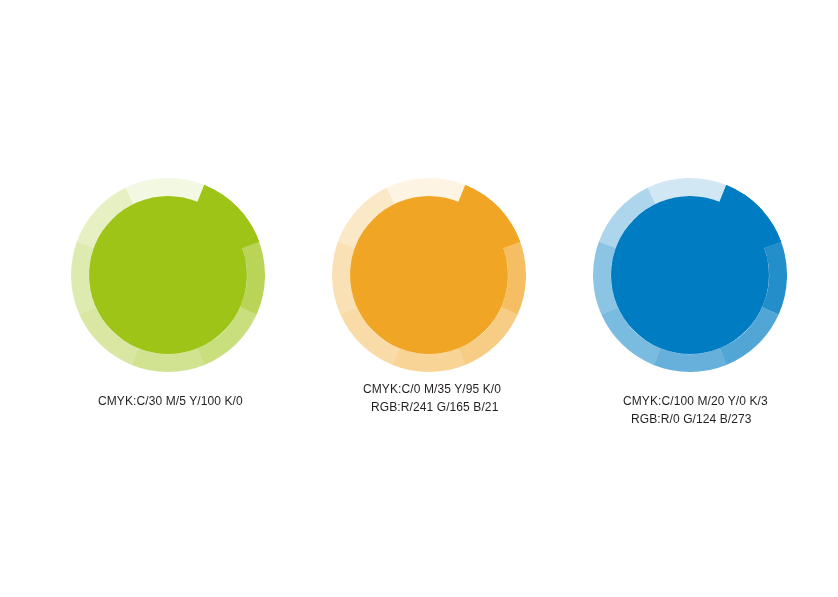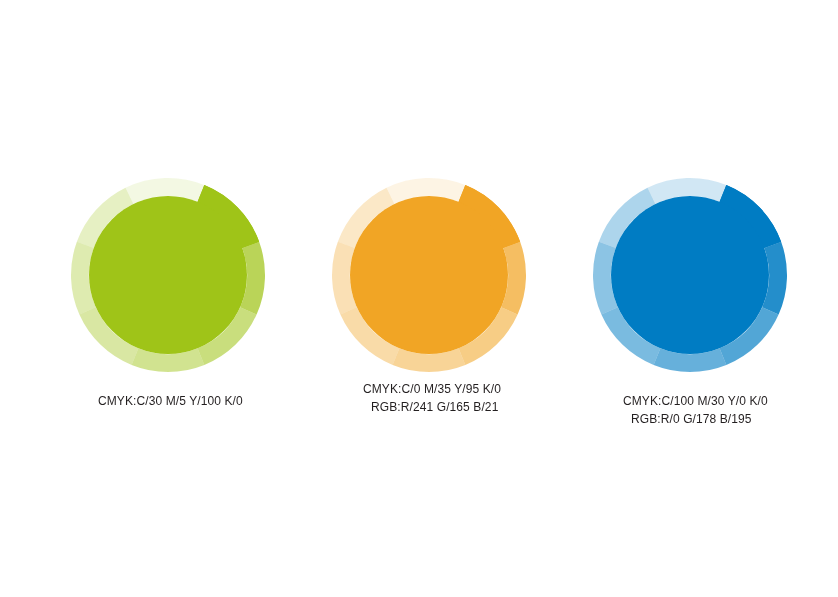--- a/index.html
+++ b/index.html
@@ -117,18 +117,18 @@
               <path d="M 61.663160438656526 187.93683389297837 A 97 97 0 0 1 9.386090608667729 137.45345437835263 L 25.829908846234545 130.13219480298824 A 79 79 0 0 0 68.40607912014295 171.2475245107762 Z" fill="#007cc3" fill-opacity="0.52"></path>
               <path d="M 9.386090608667729 137.45345437835263 A 97 97 0 0 1 6.849815783766886 64.82404609741013 L 23.764282957913238 70.98040867727218 A 79 79 0 0 0 25.829908846234545 130.13219480298824 Z" fill="#007cc3" fill-opacity="0.45"></path>
               <path d="M 6.849815783766886 64.82404609741013 A 97 97 0 0 1 55.47799876145946 10.816977508980813 L 63.36867940366286 26.995270342365828 A 79 79 0 0 0 23.764282957913238 70.98040867727218 Z" fill="#007cc3" fill-opacity="0.32"></path>
               <path d="M 55.47799876145946 10.816977508980813 A 97 97 0 0 1 134.33683956134345 8.063166107021615 L 127.59392087985705 24.752475489223798 A 79 79 0 0 0 63.36867940366286 26.995270342365828 Z" fill="#007cc3" fill-opacity="0.18"></path>
             </g>
             <path d="M 98 98 L 134.33683956134345 8.063166107021615 A 97 97 0 0 1 189.15018421623313 64.82404609741013 Z" fill="#007cc3"></path>
             <circle cx="98" cy="98" r="79" fill="#007cc3"></circle>
           </svg>
         </div>
         <div class="swatch-caption" style="left: 623px; top: 392px; width: 155px;">
-          <span class="caption-line cmyk">CMYK:C/100  M/30  Y/0  K/0</span>
-          <span class="caption-line rgb">RGB:R/0  G/178  B/195</span>
+          <span class="caption-line cmyk">CMYK:C/100  M/20  Y/0  K/3</span>
+          <span class="caption-line rgb">RGB:R/0  G/124  B/273</span>
         </div>
       </div>
     </div>
 </div>
 
 </body></html>

